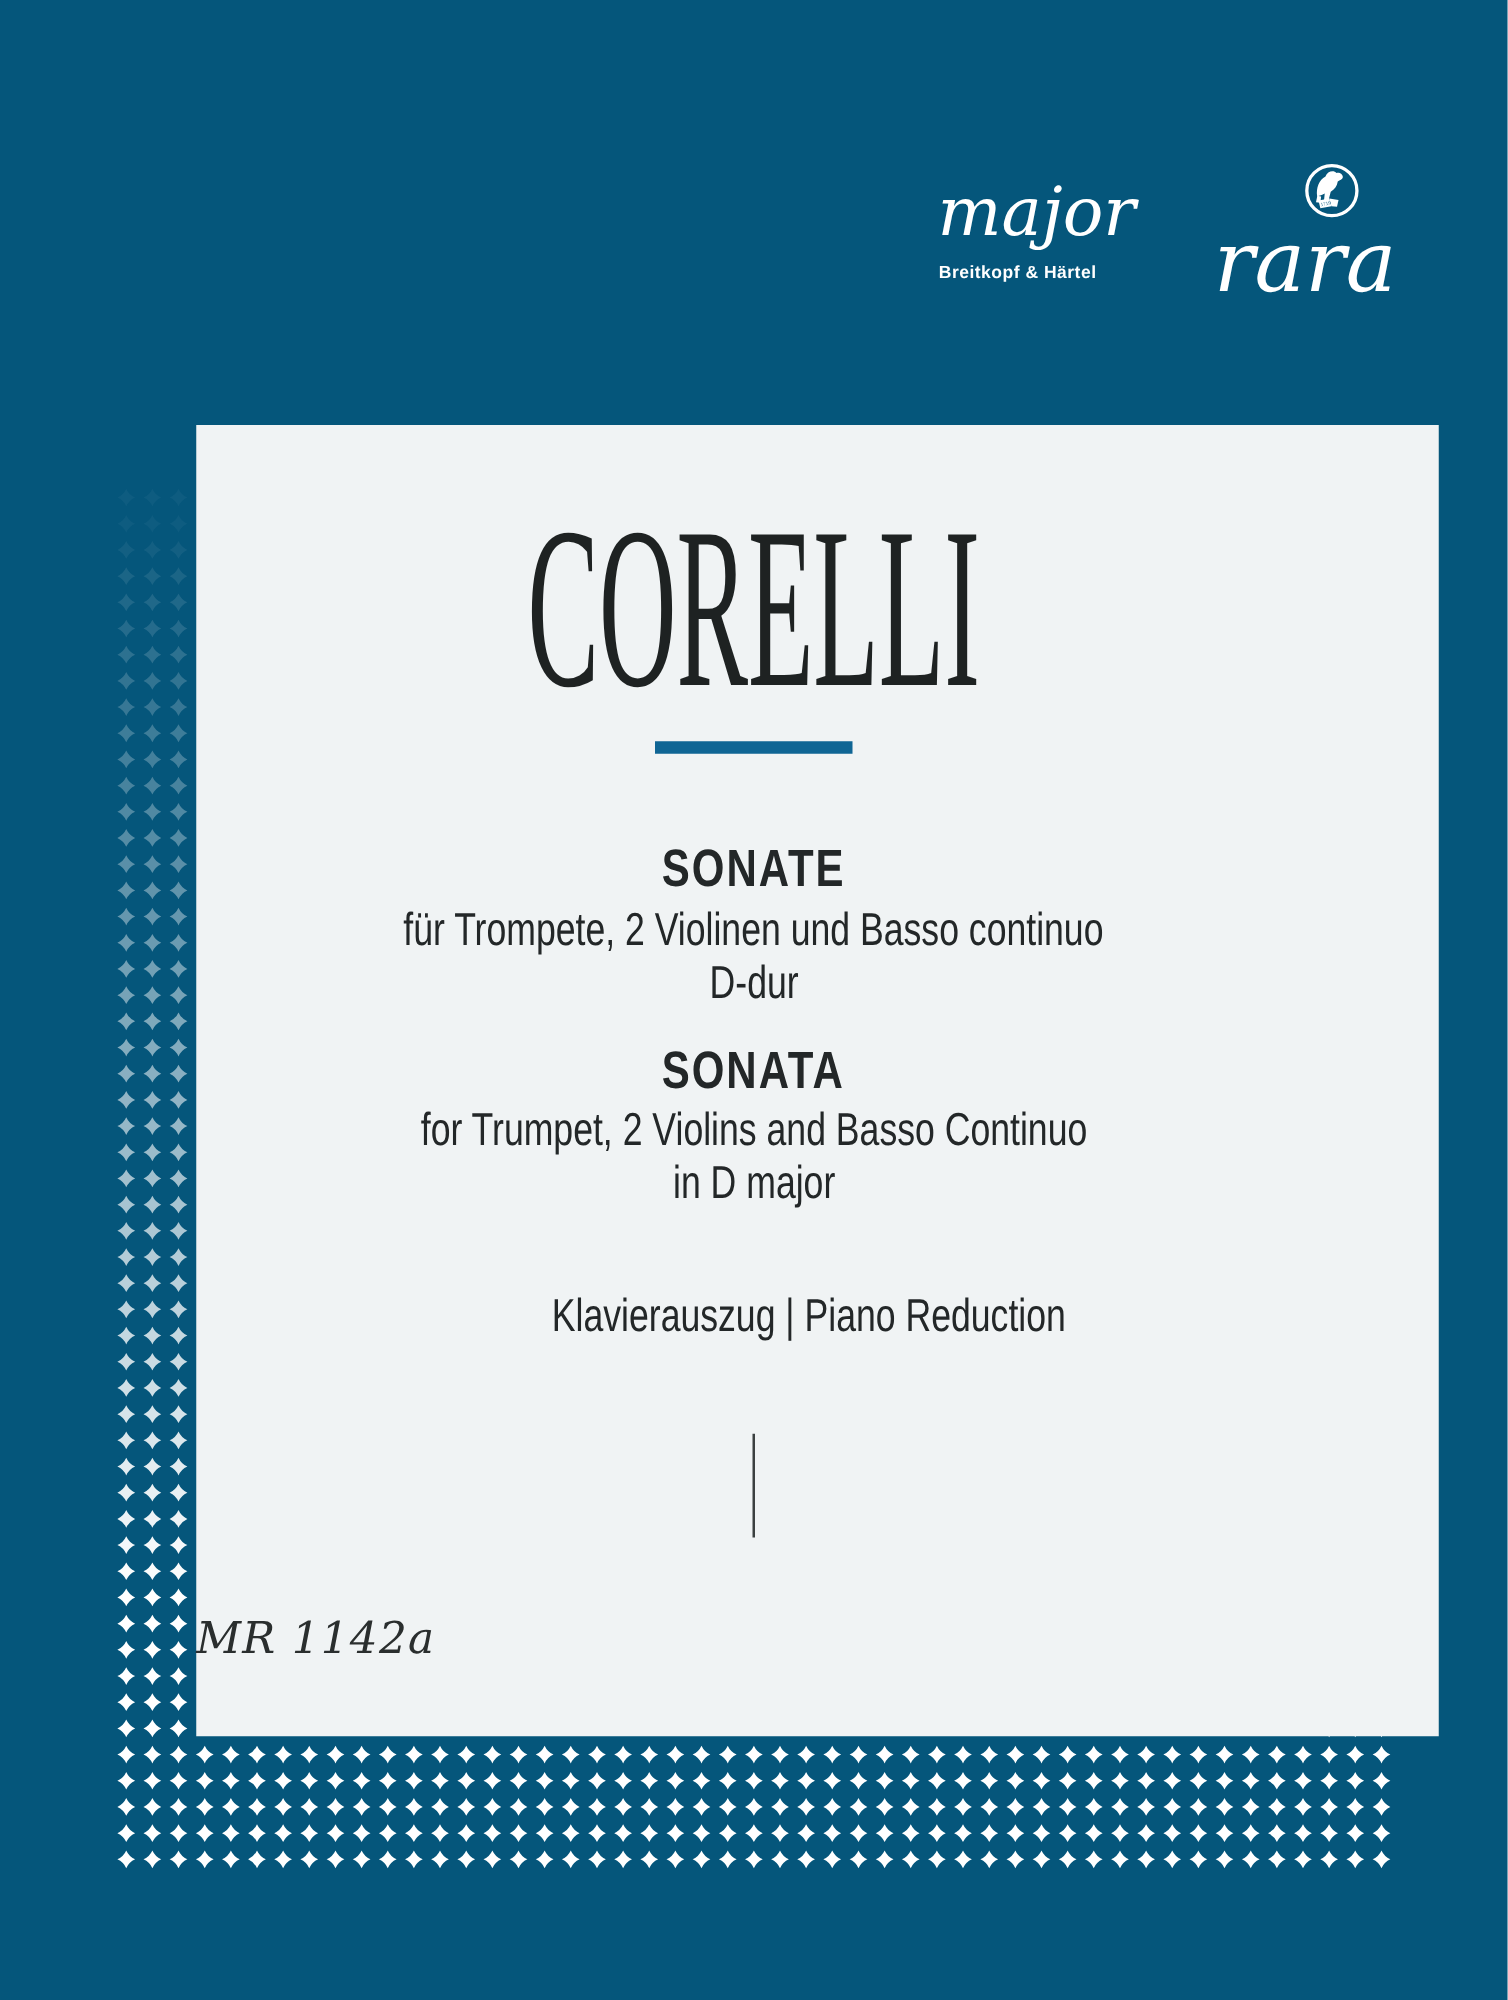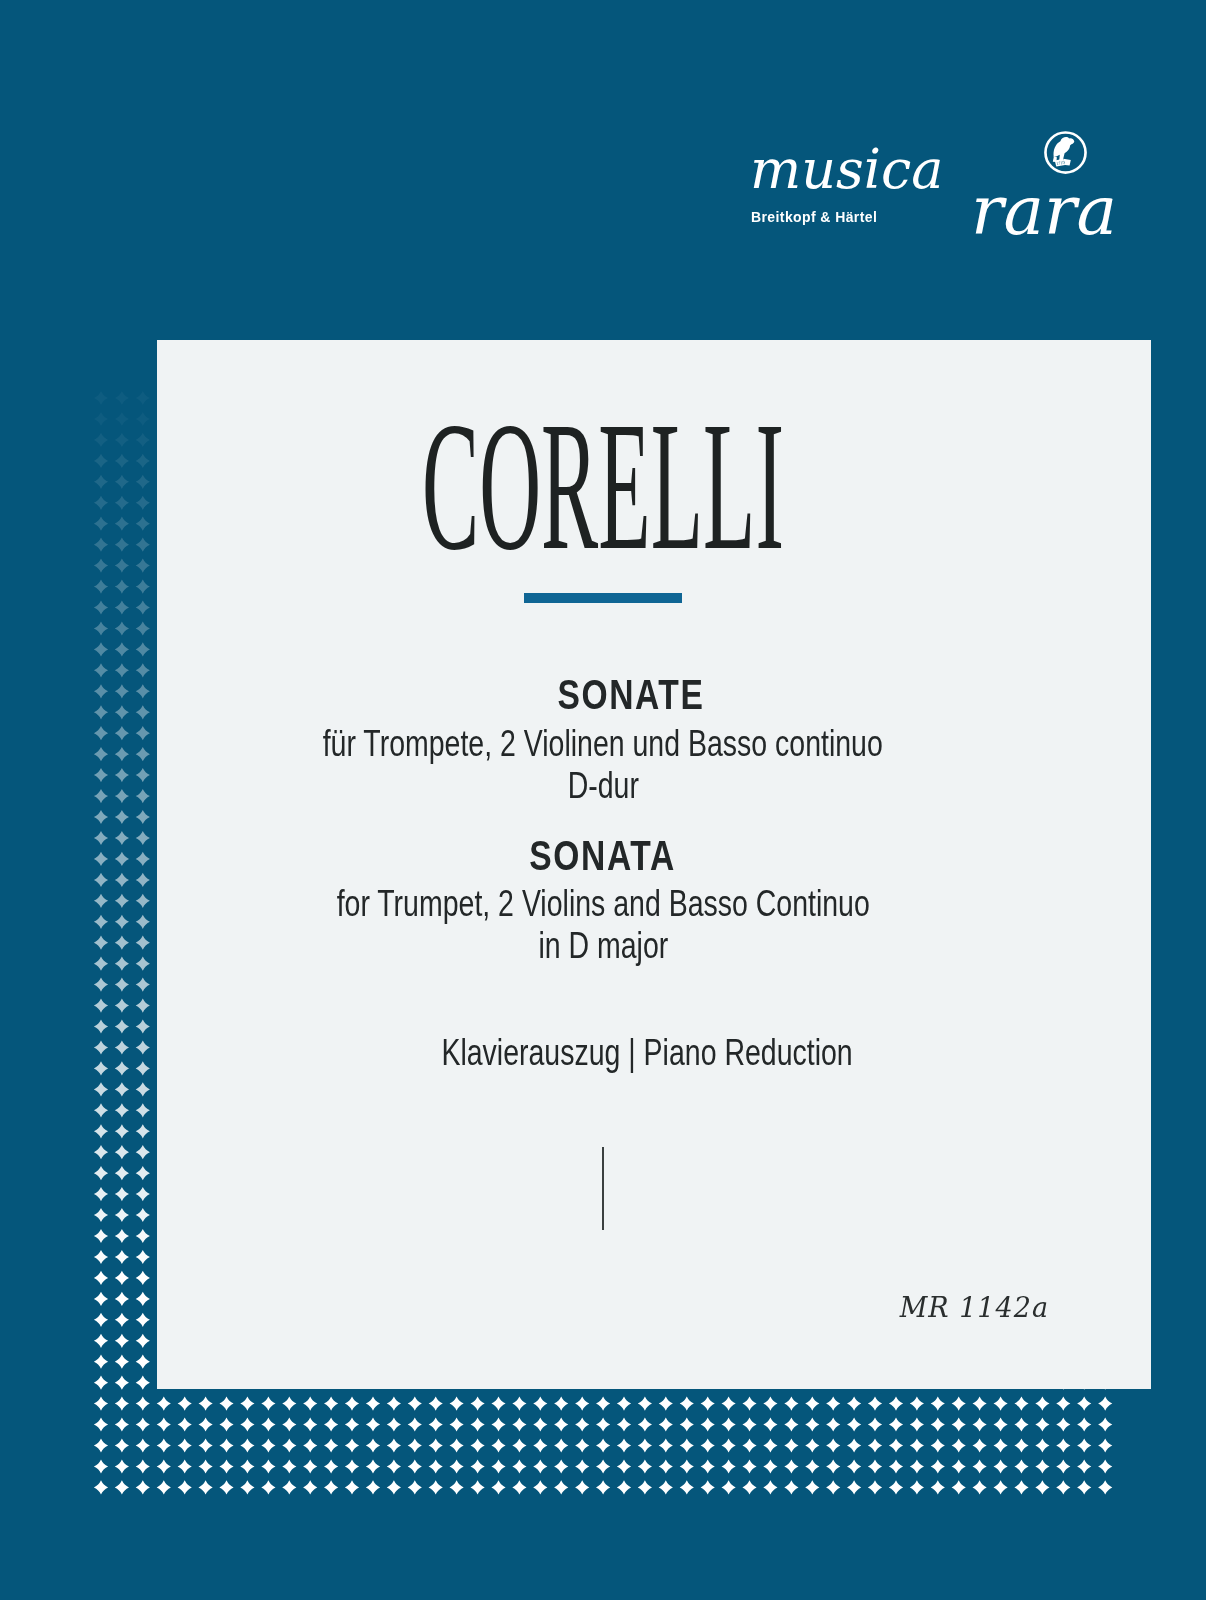--- a/index.html
+++ b/index.html
@@ -21,30 +21,30 @@
   
   .panel{position:absolute;left:157px;top:340px;width:994px;height:1049px;background:#F0F3F4;}
   .composer-svg{position:absolute;left:0;top:0;width:892px;height:240px;}
   .accent-bar{position:absolute;left:367px;top:253px;width:158px;height:10px;background:#0F6594;}
   .tline{position:absolute;left:0;width:892px;text-align:center;line-height:1;color:#232728;}
   .tline .inner{display:inline-block;white-space:nowrap;transform-origin:50% 50%;}
   .h-title{font-weight:bold;font-size:42px;letter-spacing:2px;}
   .h-title .inner{transform:scaleX(0.80);}
   .h-sub{font-size:37px;}
   .h-sub .inner{transform:scaleX(0.77);}
-  .t-sonate{top:334px;padding-left:28px;}
+  .t-sonate{top:334px;}
   .t-sub-de{top:385px;}
   .t-key-de{top:427px;}
   .t-sonata{top:495px;}
   .t-sub-en{top:545px;}
   .t-key-en{top:587px;}
   .t-edition{top:694px;margin-left:44px;}
   .divider{position:absolute;left:445px;top:807px;width:2px;height:83px;background:#3B4040;}
-  .catalog{position:absolute;left:0;top:954px;width:892px;text-align:right;line-height:1;
-    font-family:"DejaVu Serif",serif;font-style:italic;font-size:27px;color:#2A2E2E;letter-spacing:1px;}
+  .catalog{position:absolute;left:0;top:954px;width:892px;text-align:left;line-height:1;
+    font-family:"DejaVu Serif",serif;font-style:italic;font-size:35px;color:#2A2E2E;letter-spacing:1px;}
 </style>
 </head>
 <body style="background: rgb(5, 86, 123);">
 
 <div class="page">
 
   <svg class="pattern-layer" width="1206" height="1600" viewBox="0 0 1206 1600">
       <path d="M101,390.9 Q103.2,395.8 108.1,398 Q103.2,400.2 101,405.1 Q98.8,400.2 93.9,398 Q98.8,395.8 101,390.9 Z" fill="#FFFFFF" fill-opacity="0.04"></path>
       <path d="M121.9,390.9 Q124.1,395.8 129,398 Q124.1,400.2 121.9,405.1 Q119.7,400.2 114.8,398 Q119.7,395.8 121.9,390.9 Z" fill="#FFFFFF" fill-opacity="0.04"></path>
       <path d="M142.8,390.9 Q145,395.8 149.9,398 Q145,400.2 142.8,405.1 Q140.6,400.2 135.7,398 Q140.6,395.8 142.8,390.9 Z" fill="#FFFFFF" fill-opacity="0.04"></path>
@@ -574,21 +574,21 @@
       <path d="M979.6,1480.3 Q981.8,1485.2 986.7,1487.4 Q981.8,1489.6 979.6,1494.5 Q977.4,1489.6 972.5,1487.4 Q977.4,1485.2 979.6,1480.3 Z" fill="#FFFFFF" fill-opacity="1.00"></path>
       <path d="M1000.6,1480.3 Q1002.8,1485.2 1007.7,1487.4 Q1002.8,1489.6 1000.6,1494.5 Q998.4,1489.6 993.5,1487.4 Q998.4,1485.2 1000.6,1480.3 Z" fill="#FFFFFF" fill-opacity="1.00"></path>
       <path d="M1021.5,1480.3 Q1023.7,1485.2 1028.6,1487.4 Q1023.7,1489.6 1021.5,1494.5 Q1019.3,1489.6 1014.4,1487.4 Q1019.3,1485.2 1021.5,1480.3 Z" fill="#FFFFFF" fill-opacity="1.00"></path>
       <path d="M1042.4,1480.3 Q1044.6,1485.2 1049.5,1487.4 Q1044.6,1489.6 1042.4,1494.5 Q1040.2,1489.6 1035.3,1487.4 Q1040.2,1485.2 1042.4,1480.3 Z" fill="#FFFFFF" fill-opacity="1.00"></path>
       <path d="M1063.3,1480.3 Q1065.5,1485.2 1070.4,1487.4 Q1065.5,1489.6 1063.3,1494.5 Q1061.1,1489.6 1056.2,1487.4 Q1061.1,1485.2 1063.3,1480.3 Z" fill="#FFFFFF" fill-opacity="1.00"></path>
       <path d="M1084.2,1480.3 Q1086.4,1485.2 1091.3,1487.4 Q1086.4,1489.6 1084.2,1494.5 Q1082,1489.6 1077.1,1487.4 Q1082,1485.2 1084.2,1480.3 Z" fill="#FFFFFF" fill-opacity="1.00"></path>
       <path d="M1105.2,1480.3 Q1107.4,1485.2 1112.3,1487.4 Q1107.4,1489.6 1105.2,1494.5 Q1103,1489.6 1098.1,1487.4 Q1103,1485.2 1105.2,1480.3 Z" fill="#FFFFFF" fill-opacity="1.00"></path>
     </svg>
 
   <div>
-    <span class="logo-word logo-musica">musica</span>
+    <span class="logo-word logo-musica">major</span>
     <span class="logo-word logo-rara">rara</span>
     <span class="logo-imprint">Breitkopf &amp; Härtel</span>
 
     <svg class="emblem" width="45" height="45" viewBox="0 0 44 44">
       <circle cx="22" cy="22" r="19.6" fill="none" stroke="#FFFFFF" stroke-width="2.6"></circle>
       <path fill="#FFFFFF" d="
         M10.5,26.5 C9.5,20 12,13.5 17,11
         C18.3,6.8 23.5,5.8 25.6,8.2
         C28.2,7.6 30.6,9.2 30.6,11.6
         C30.2,13.3 28.2,13.8 26.6,14.8

